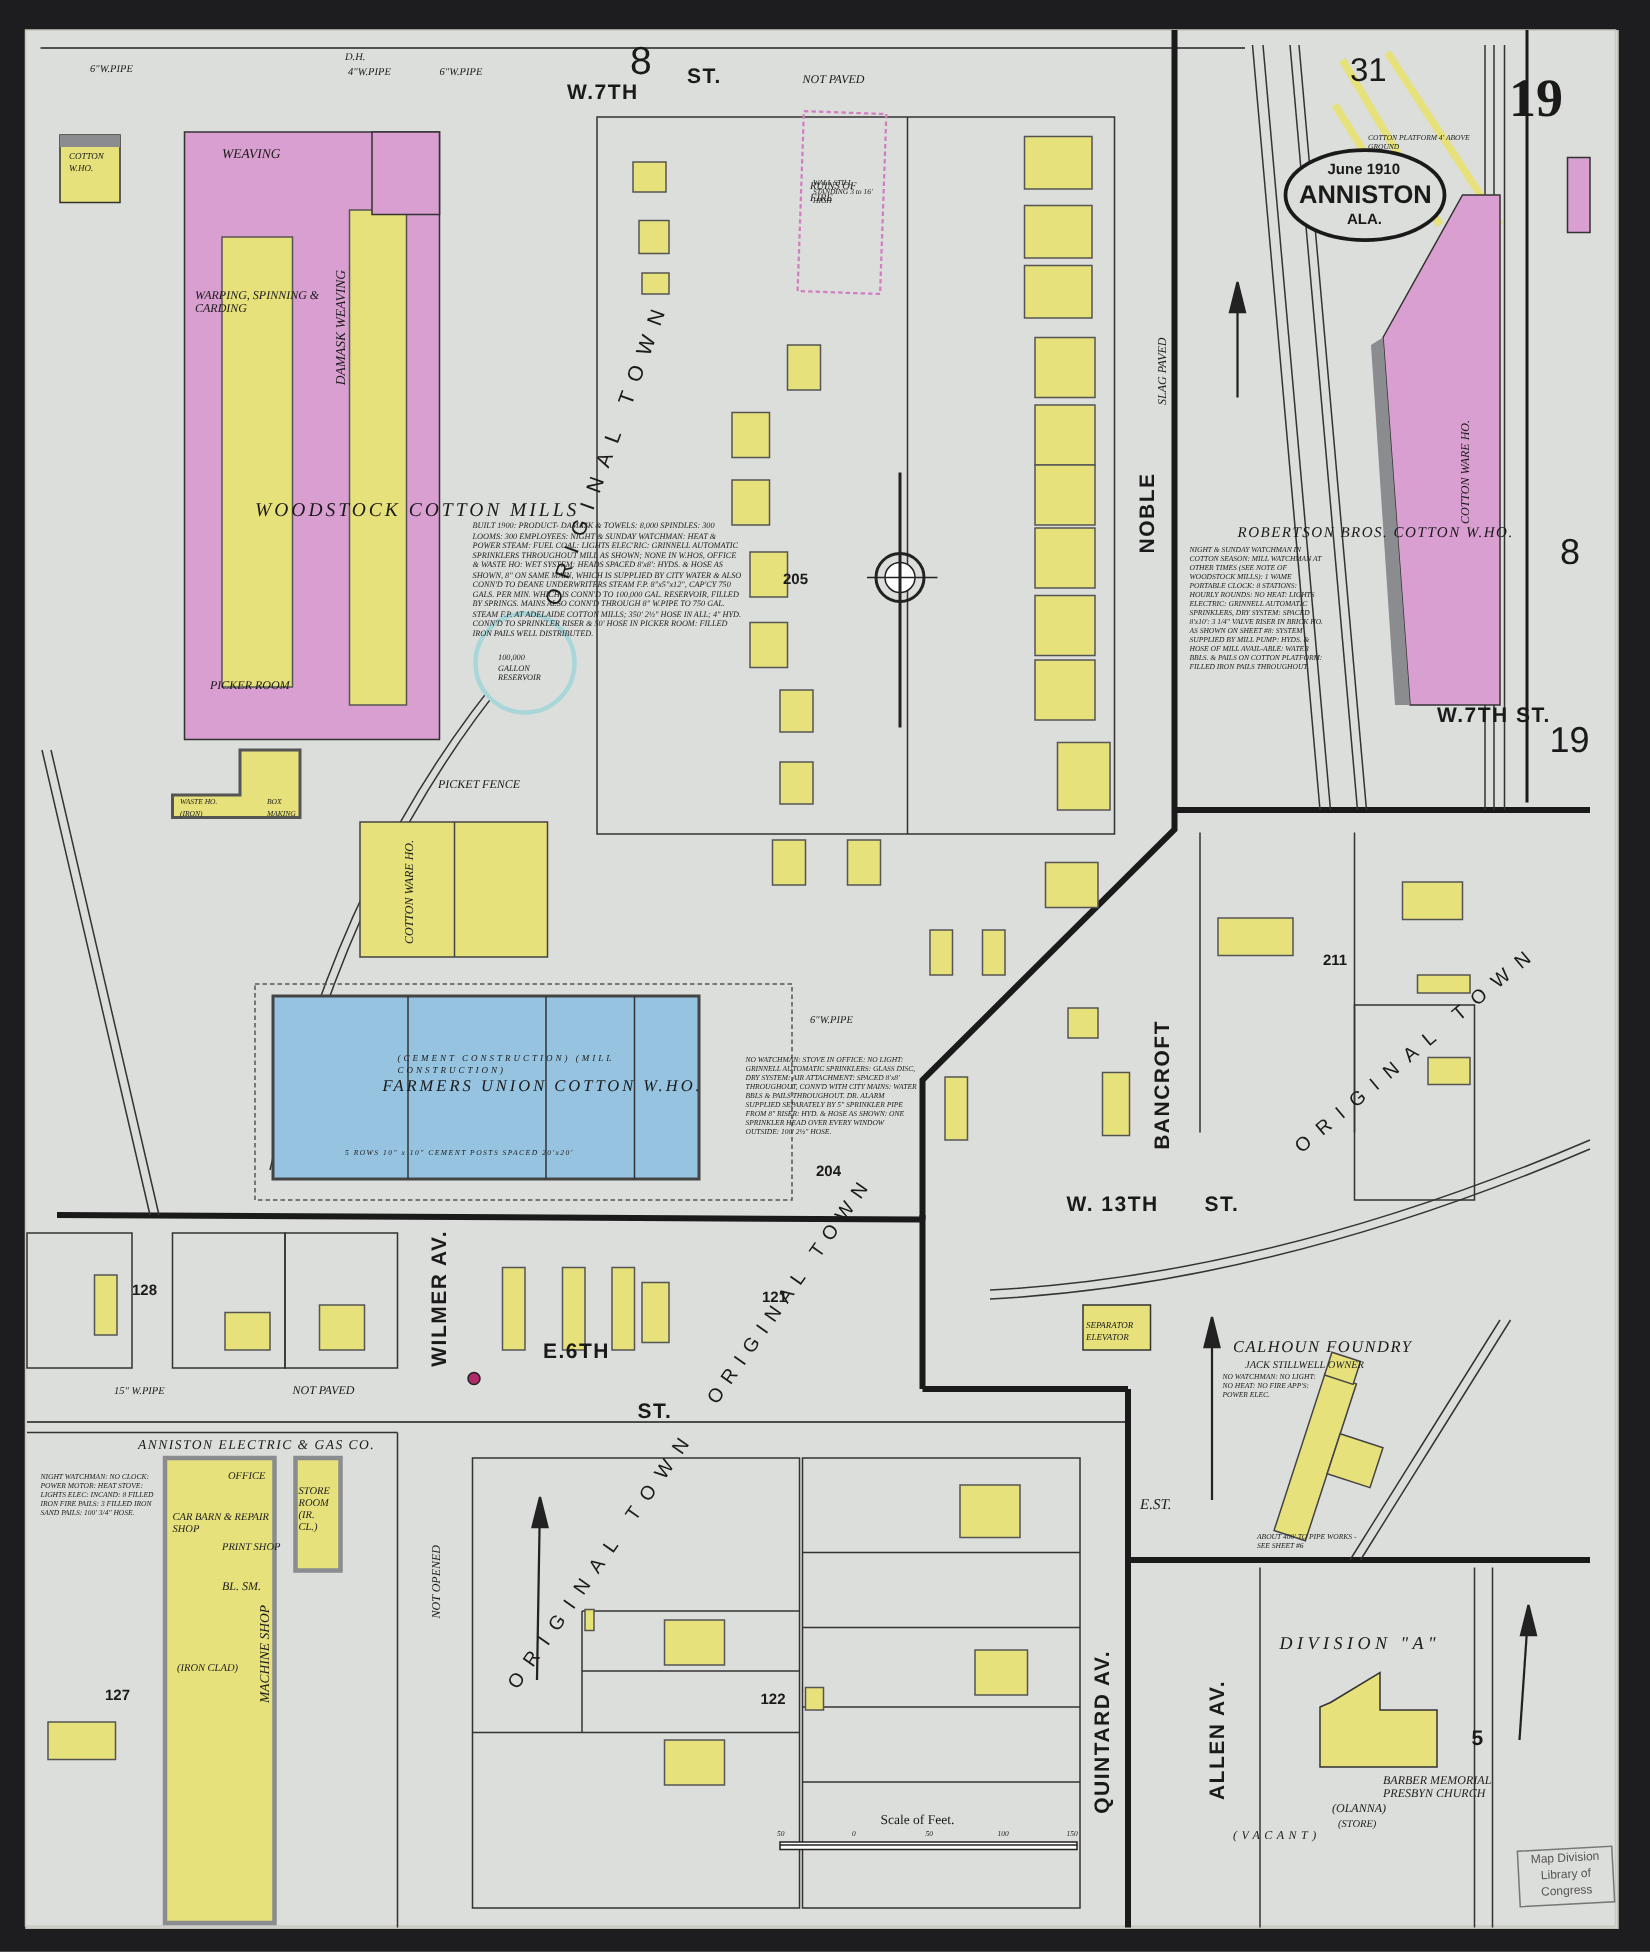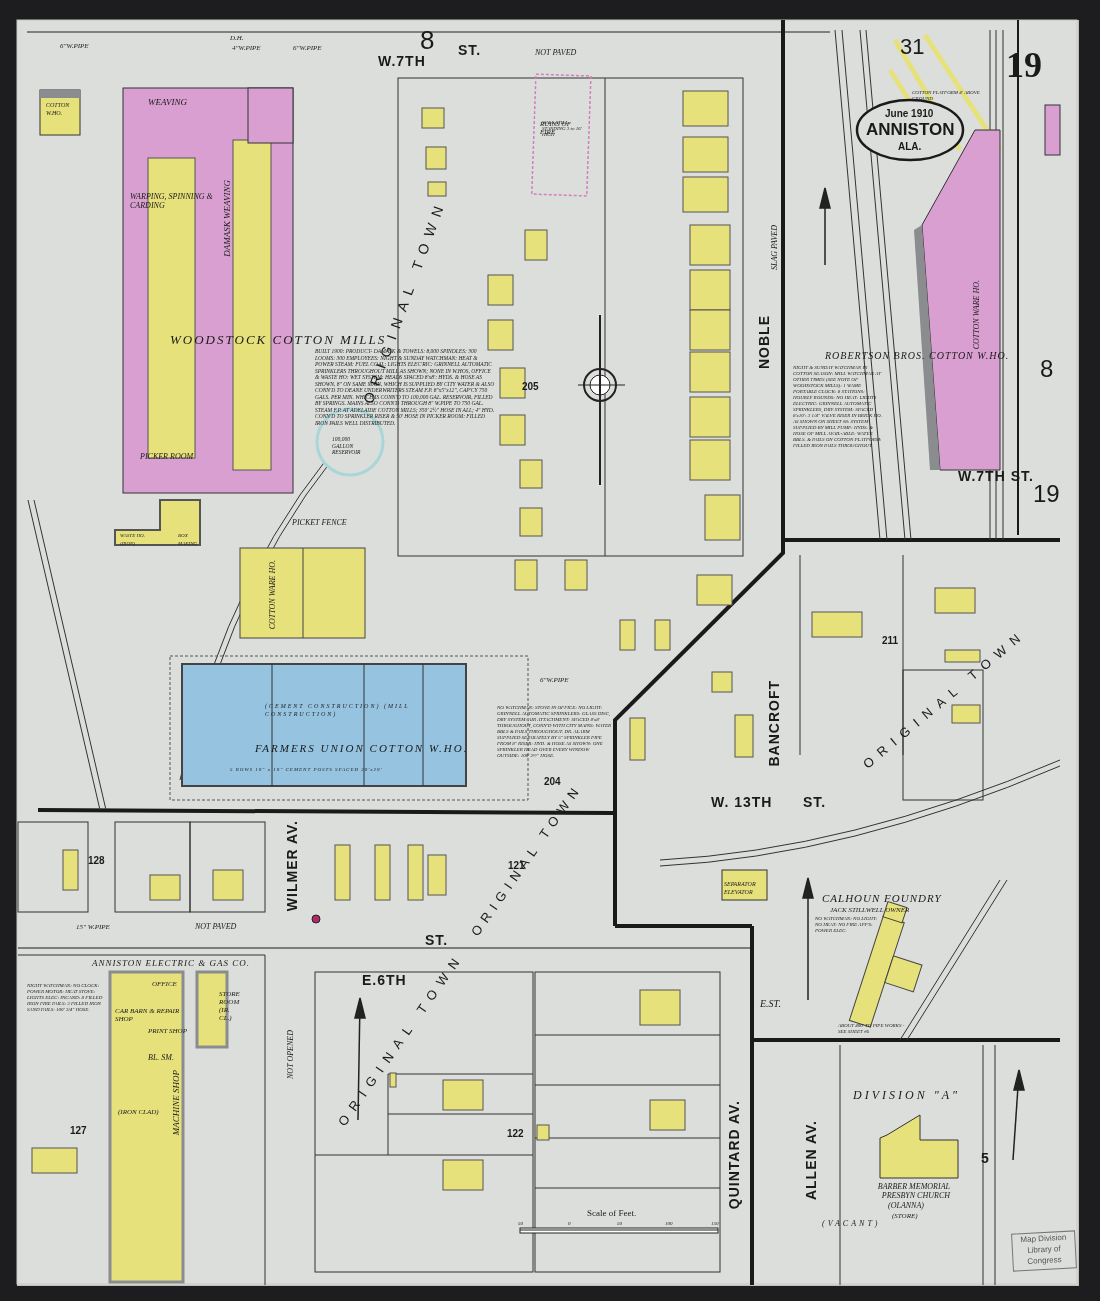--- a/index.html
+++ b/index.html
@@ -211,21 +211,21 @@
 <div class="lbl" style="left:981px;top:1150px;font-size:14px;font-weight:bold;">5</div>
 
 <div class="lbl street" style="left:378px;top:53px;">W.7TH</div>
 <div class="lbl street" style="left:458px;top:42px;">ST.</div>
 <div class="lbl street" style="left:958px;top:468px;">W.7TH ST.</div>
 <div class="lbl street vert" style="left:756px;top:315px;">NOBLE</div>
 <div class="lbl street vert" style="left:766px;top:680px;">BANCROFT</div>
 <div class="lbl street" style="left:711px;top:794px;">W. 13TH</div>
 <div class="lbl street" style="left:803px;top:794px;">ST.</div>
 <div class="lbl street vert" style="left:284px;top:820px;">WILMER AV.</div>
-<div class="lbl street" style="left:362px;top:972px;">E.6TH</div>
+<div class="lbl street" style="left:362px;top:892px;">E.6TH</div>
 <div class="lbl street" style="left:425px;top:932px;">ST.</div>
 <div class="lbl street vert" style="left:726px;top:1100px;">QUINTARD AV.</div>
 <div class="lbl street vert" style="left:803px;top:1120px;">ALLEN AV.</div>
 <div class="lbl it" style="left:760px;top:998px;font-size:10px;">E.ST.</div>
 <div class="lbl it" style="left:195px;top:922px;font-size:8px;">NOT PAVED</div>
 <div class="lbl it" style="left:535px;top:48px;font-size:8px;">NOT PAVED</div>
 <div class="lbl it vert" style="left:286px;top:1030px;font-size:8px;">NOT OPENED</div>
 <div class="lbl it vert" style="left:770px;top:225px;font-size:8px;">SLAG PAVED</div>
 <div class="lbl it" style="left:292px;top:518px;font-size:8px;">PICKET FENCE</div>
 
@@ -250,47 +250,47 @@
 <div class="lbl it" style="left:140px;top:452px;font-size:8px;">PICKER ROOM</div>
 <div class="lbl small" style="left:315px;top:348px;width:180px;font-size:5.5px;line-height:6.5px;">BUILT 1900: PRODUCT- DAMASK &amp; TOWELS: 8,000 SPINDLES: 300 LOOMS: 300 EMPLOYEES: NIGHT &amp; SUNDAY WATCHMAN: HEAT &amp; POWER STEAM: FUEL COAL: LIGHTS ELEC'RIC: GRINNELL AUTOMATIC SPRINKLERS THROUGHOUT MILL AS SHOWN; NONE IN W.HOS, OFFICE &amp; WASTE HO: WET SYSTEM: HEADS SPACED 8'x8': HYDS. &amp; HOSE AS SHOWN, 8" ON SAME MAIN, WHICH IS SUPPLIED BY CITY WATER &amp; ALSO CONN'D TO DEANE UNDERWRITERS STEAM F.P. 8"x5"x12", CAP'CY 750 GALS. PER MIN. WHICH IS CONN'D TO 100,000 GAL. RESERVOIR, FILLED BY SPRINGS. MAINS ALSO CONN'D THROUGH 8" W.PIPE TO 750 GAL. STEAM F.P. AT ADELAIDE COTTON MILLS; 350' 2½" HOSE IN ALL; 4" HYD. CONN'D TO SPRINKLER RISER &amp; 50' HOSE IN PICKER ROOM: FILLED IRON PAILS WELL DISTRIBUTED.</div>
 <div class="lbl small" style="left:332px;top:436px;width:40px;font-size:5.5px;line-height:6.5px;">100,000 GALLON RESERVOIR</div>
 <div class="lbl small" style="left:46px;top:101px;width:40px;font-size:6px;">COTTON W.HO.</div>
 <div class="lbl it vert" style="left:268px;top:560px;font-size:8px;">COTTON WARE HO.</div>
 <div class="lbl small" style="left:120px;top:532px;width:40px;font-size:5px;">WASTE HO. (IRON)</div>
 <div class="lbl small" style="left:178px;top:532px;width:22px;font-size:5px;">BOX MAKING</div>
 <div class="lbl small" style="left:540px;top:120px;width:45px;font-size:7px;">RUINS OF FIRE</div>
 <div class="lbl small" style="left:542px;top:120px;width:45px;font-size:5px;line-height:6px;">WALL STILL STANDING 3 to 16' HIGH</div>
 
-<div class="lbl it" style="left:255px;top:742px;font-size:11px;letter-spacing:2px;">FARMERS UNION COTTON W.HO.</div>
+<div class="lbl it" style="left:255px;top:718px;font-size:11px;letter-spacing:2px;">FARMERS UNION COTTON W.HO.</div>
 <div class="lbl small" style="left:265px;top:702px;width:190px;font-size:6px;letter-spacing:2px;">(CEMENT CONSTRUCTION) (MILL CONSTRUCTION)</div>
 <div class="lbl small" style="left:230px;top:766px;font-size:5px;letter-spacing:1px;white-space:nowrap;">5 ROWS 10" x 10" CEMENT POSTS SPACED 20'x20'</div>
 <div class="lbl small" style="left:497px;top:705px;width:115px;font-size:5px;line-height:6px;">NO WATCHMAN: STOVE IN OFFICE: NO LIGHT: GRINNELL AUTOMATIC SPRINKLERS: GLASS DISC, DRY SYSTEM: AIR ATTACHMENT: SPACED 8'x8' THROUGHOUT, CONN'D WITH CITY MAINS: WATER BBLS &amp; PAILS THROUGHOUT. DR. ALARM SUPPLIED SEPARATELY BY 5" SPRINKLER PIPE FROM 8" RISER: HYD. &amp; HOSE AS SHOWN: ONE SPRINKLER HEAD OVER EVERY WINDOW OUTSIDE: 100' 2½" HOSE.</div>
 
 <div class="lbl it" style="left:825px;top:350px;font-size:10px;letter-spacing:1px;">ROBERTSON BROS. COTTON W.HO.</div>
 <div class="lbl it vert" style="left:972px;top:280px;font-size:8px;">COTTON WARE HO.</div>
 <div class="lbl small" style="left:912px;top:90px;width:70px;font-size:5px;line-height:6px;">COTTON PLATFORM 4' ABOVE GROUND</div>
 <div class="lbl small" style="left:793px;top:365px;width:90px;font-size:5px;line-height:6px;">NIGHT &amp; SUNDAY WATCHMAN IN COTTON SEASON: MILL WATCHMAN AT OTHER TIMES (SEE NOTE OF WOODSTOCK MILLS): 1 WAME PORTABLE CLOCK: 8 STATIONS: HOURLY ROUNDS: NO HEAT: LIGHTS ELECTRIC: GRINNELL AUTOMATIC SPRINKLERS, DRY SYSTEM: SPACED 8'x10': 3 1/4" VALVE RISER IN BRICK HO. AS SHOWN ON SHEET #8: SYSTEM SUPPLIED BY MILL PUMP: HYDS. &amp; HOSE OF MILL AVAIL-ABLE: WATER BBLS. &amp; PAILS ON COTTON PLATFORM: FILLED IRON PAILS THROUGHOUT.</div>
 
 <div class="lbl it" style="left:92px;top:958px;font-size:9px;letter-spacing:1px;">ANNISTON ELECTRIC &amp; GAS CO.</div>
 <div class="lbl small" style="left:152px;top:980px;">OFFICE</div>
 <div class="lbl small" style="left:115px;top:1007px;width:65px;">CAR BARN &amp; REPAIR SHOP</div>
 <div class="lbl small" style="left:148px;top:1027px;">PRINT SHOP</div>
 <div class="lbl small" style="left:148px;top:1054px;font-size:8px;">BL. SM.</div>
 <div class="lbl it vert" style="left:171px;top:1070px;font-size:9px;">MACHINE SHOP</div>
 <div class="lbl small" style="left:118px;top:1108px;">(IRON CLAD)</div>
-<div class="lbl small" style="left:199px;top:990px;width:20px;margin-left:20px;">STORE ROOM (IR. CL.)</div>
+<div class="lbl small" style="left:199px;top:990px;width:20px;">STORE ROOM (IR. CL.)</div>
 <div class="lbl small" style="left:27px;top:983px;width:82px;font-size:5px;line-height:6px;">NIGHT WATCHMAN: NO CLOCK: POWER MOTOR: HEAT STOVE: LIGHTS ELEC: INCAND: 8 FILLED IRON FIRE PAILS: 3 FILLED IRON SAND PAILS: 100' 3/4" HOSE.</div>
 
 <div class="lbl it" style="left:822px;top:892px;font-size:11px;letter-spacing:1px;">CALHOUN FOUNDRY</div>
 <div class="lbl small" style="left:830px;top:906px;white-space:nowrap;">JACK STILLWELL OWNER</div>
 <div class="lbl small" style="left:815px;top:916px;width:70px;font-size:5px;line-height:6px;">NO WATCHMAN: NO LIGHT: NO HEAT: NO FIRE APP'S: POWER ELEC.</div>
 <div class="lbl small" style="left:838px;top:1023px;width:70px;font-size:5px;line-height:6px;">ABOUT 400' TO PIPE WORKS - SEE SHEET #6</div>
 <div class="lbl small" style="left:724px;top:880px;width:44px;font-size:6px;">SEPARATOR ELEVATOR</div>
 
-<div class="lbl small" style="left:870px;top:1182px;width:80px;text-align:right;font-size:8px;line-height:9px;">BARBER MEMORIAL PRESBYN CHURCH</div>
+<div class="lbl small" style="left:922px;top:1182px;width:80px;text-align:left;font-size:8px;line-height:9px;">BARBER MEMORIAL PRESBYN CHURCH</div>
 <div class="lbl small" style="left:888px;top:1202px;font-size:8px;">(OLANNA)</div>
 <div class="lbl small" style="left:892px;top:1212px;">(STORE)</div>
 <div class="lbl small" style="left:822px;top:1220px;font-size:8px;letter-spacing:3px;">(VACANT)</div>
 
 <div class="lbl small" style="left:60px;top:42px;">6"W.PIPE</div>
 <div class="lbl small" style="left:232px;top:44px;">4"W.PIPE</div>
 <div class="lbl small" style="left:293px;top:44px;">6"W.PIPE</div>
 <div class="lbl small" style="left:76px;top:923px;">15" W.PIPE</div>
 <div class="lbl small" style="left:540px;top:676px;">6"W.PIPE</div>
 <div class="lbl small" style="left:230px;top:34px;">D.H.</div>

